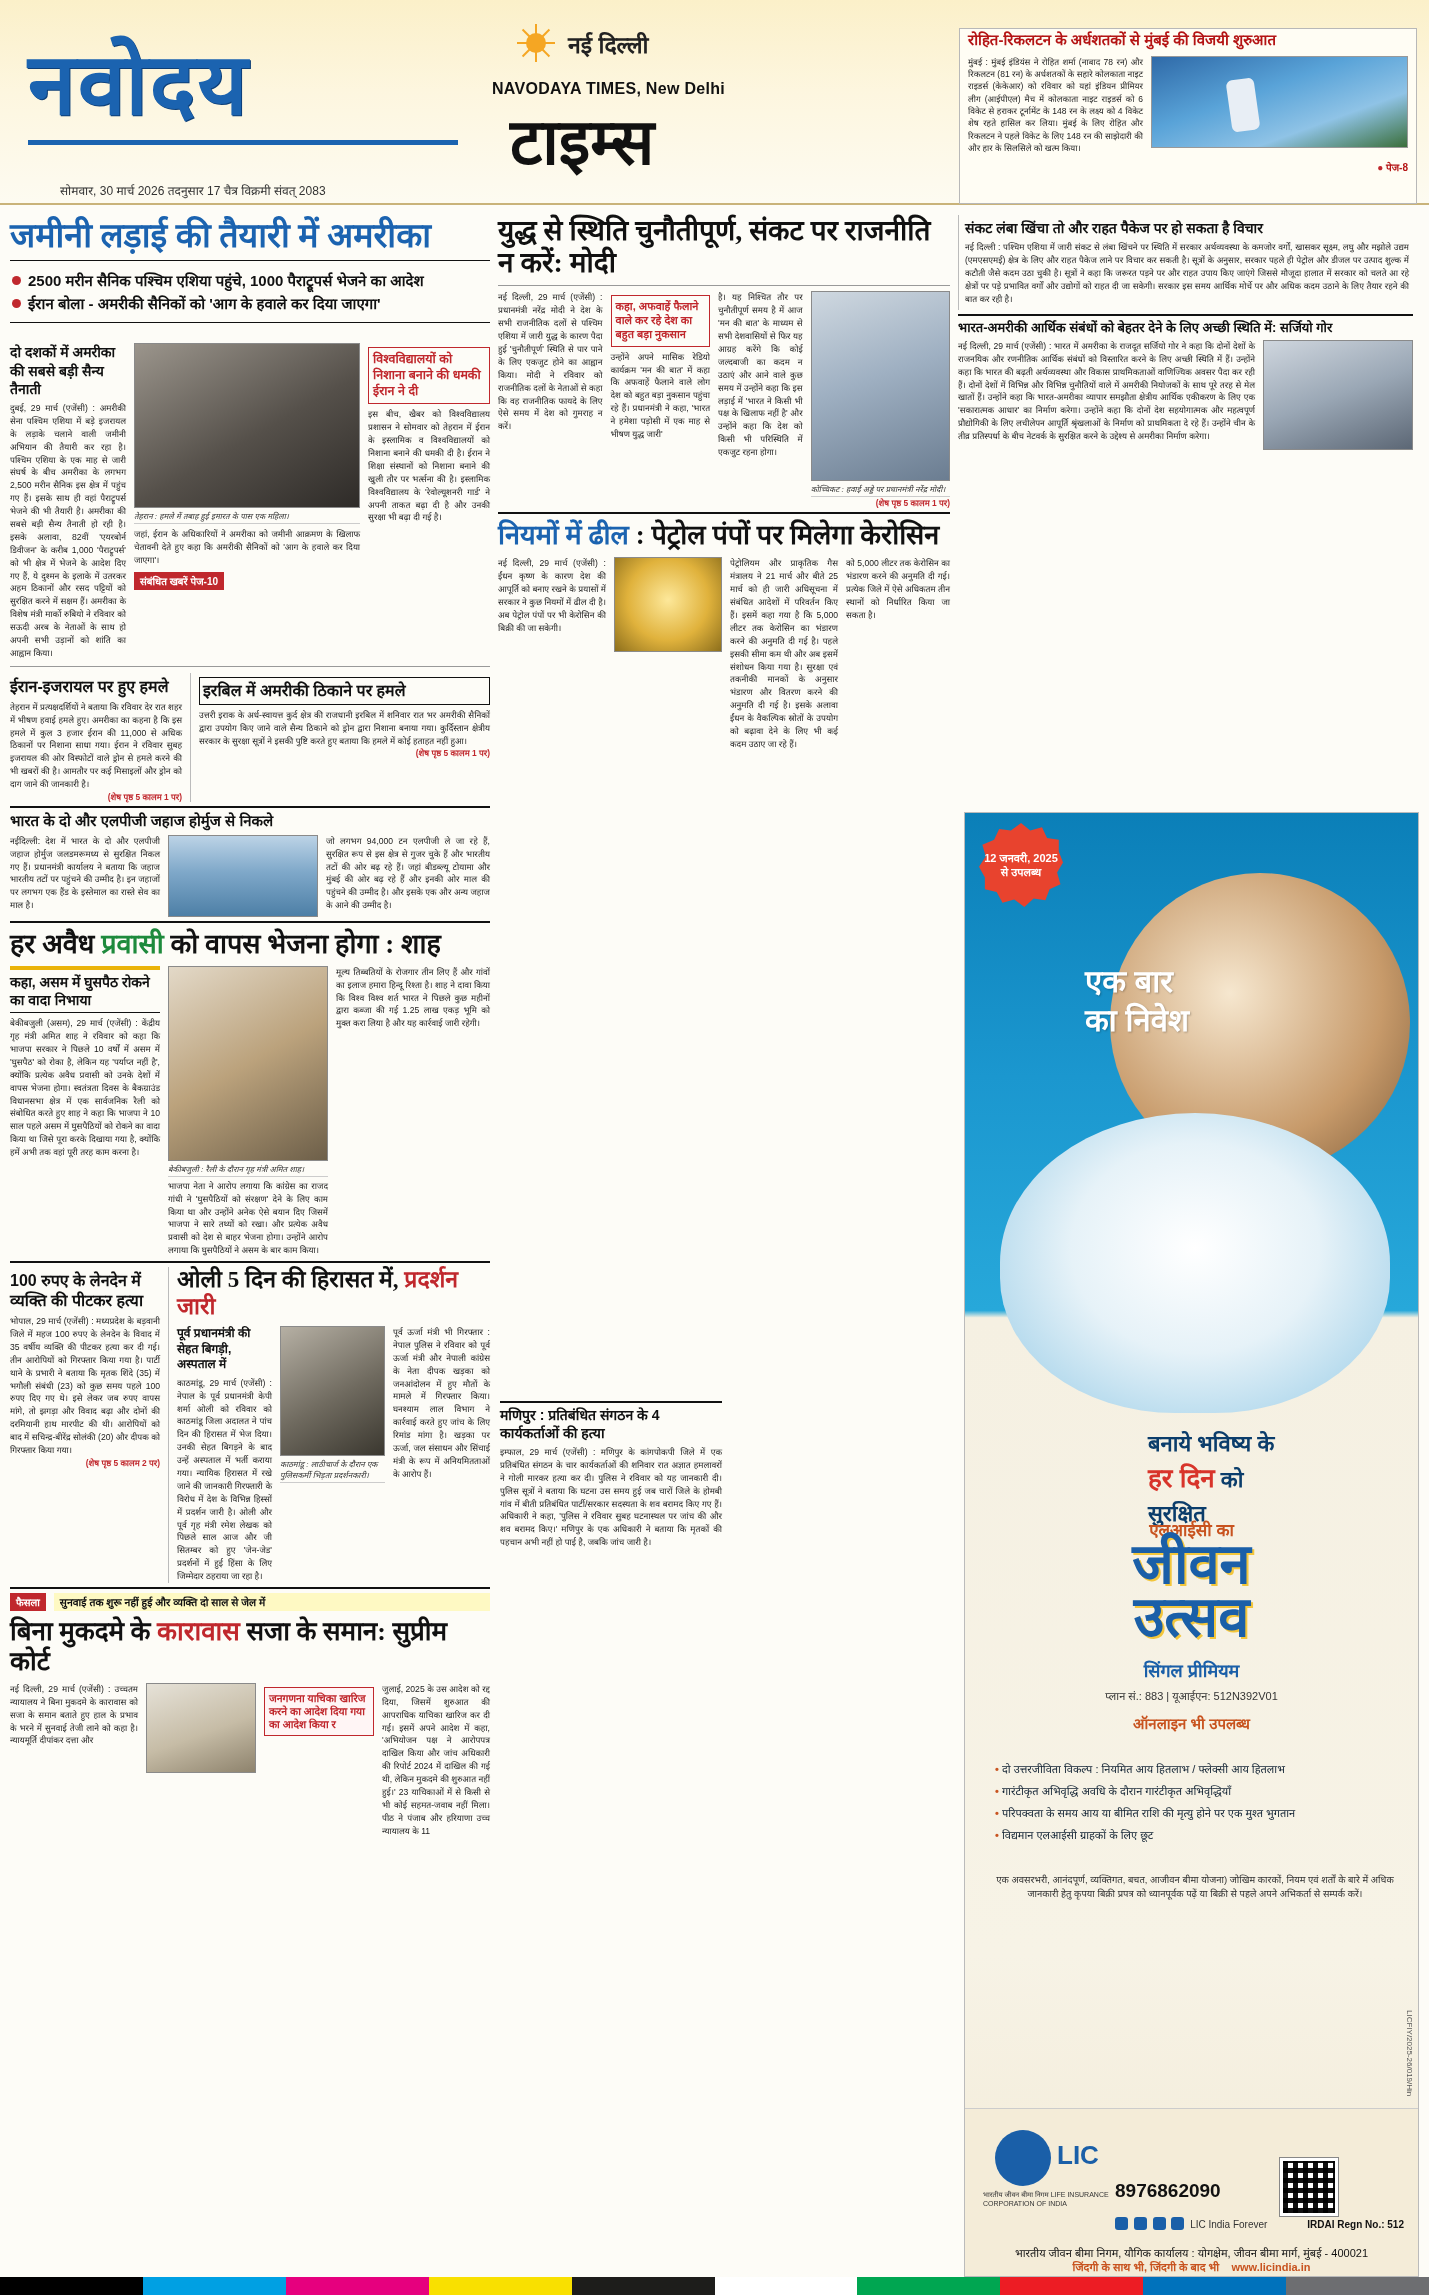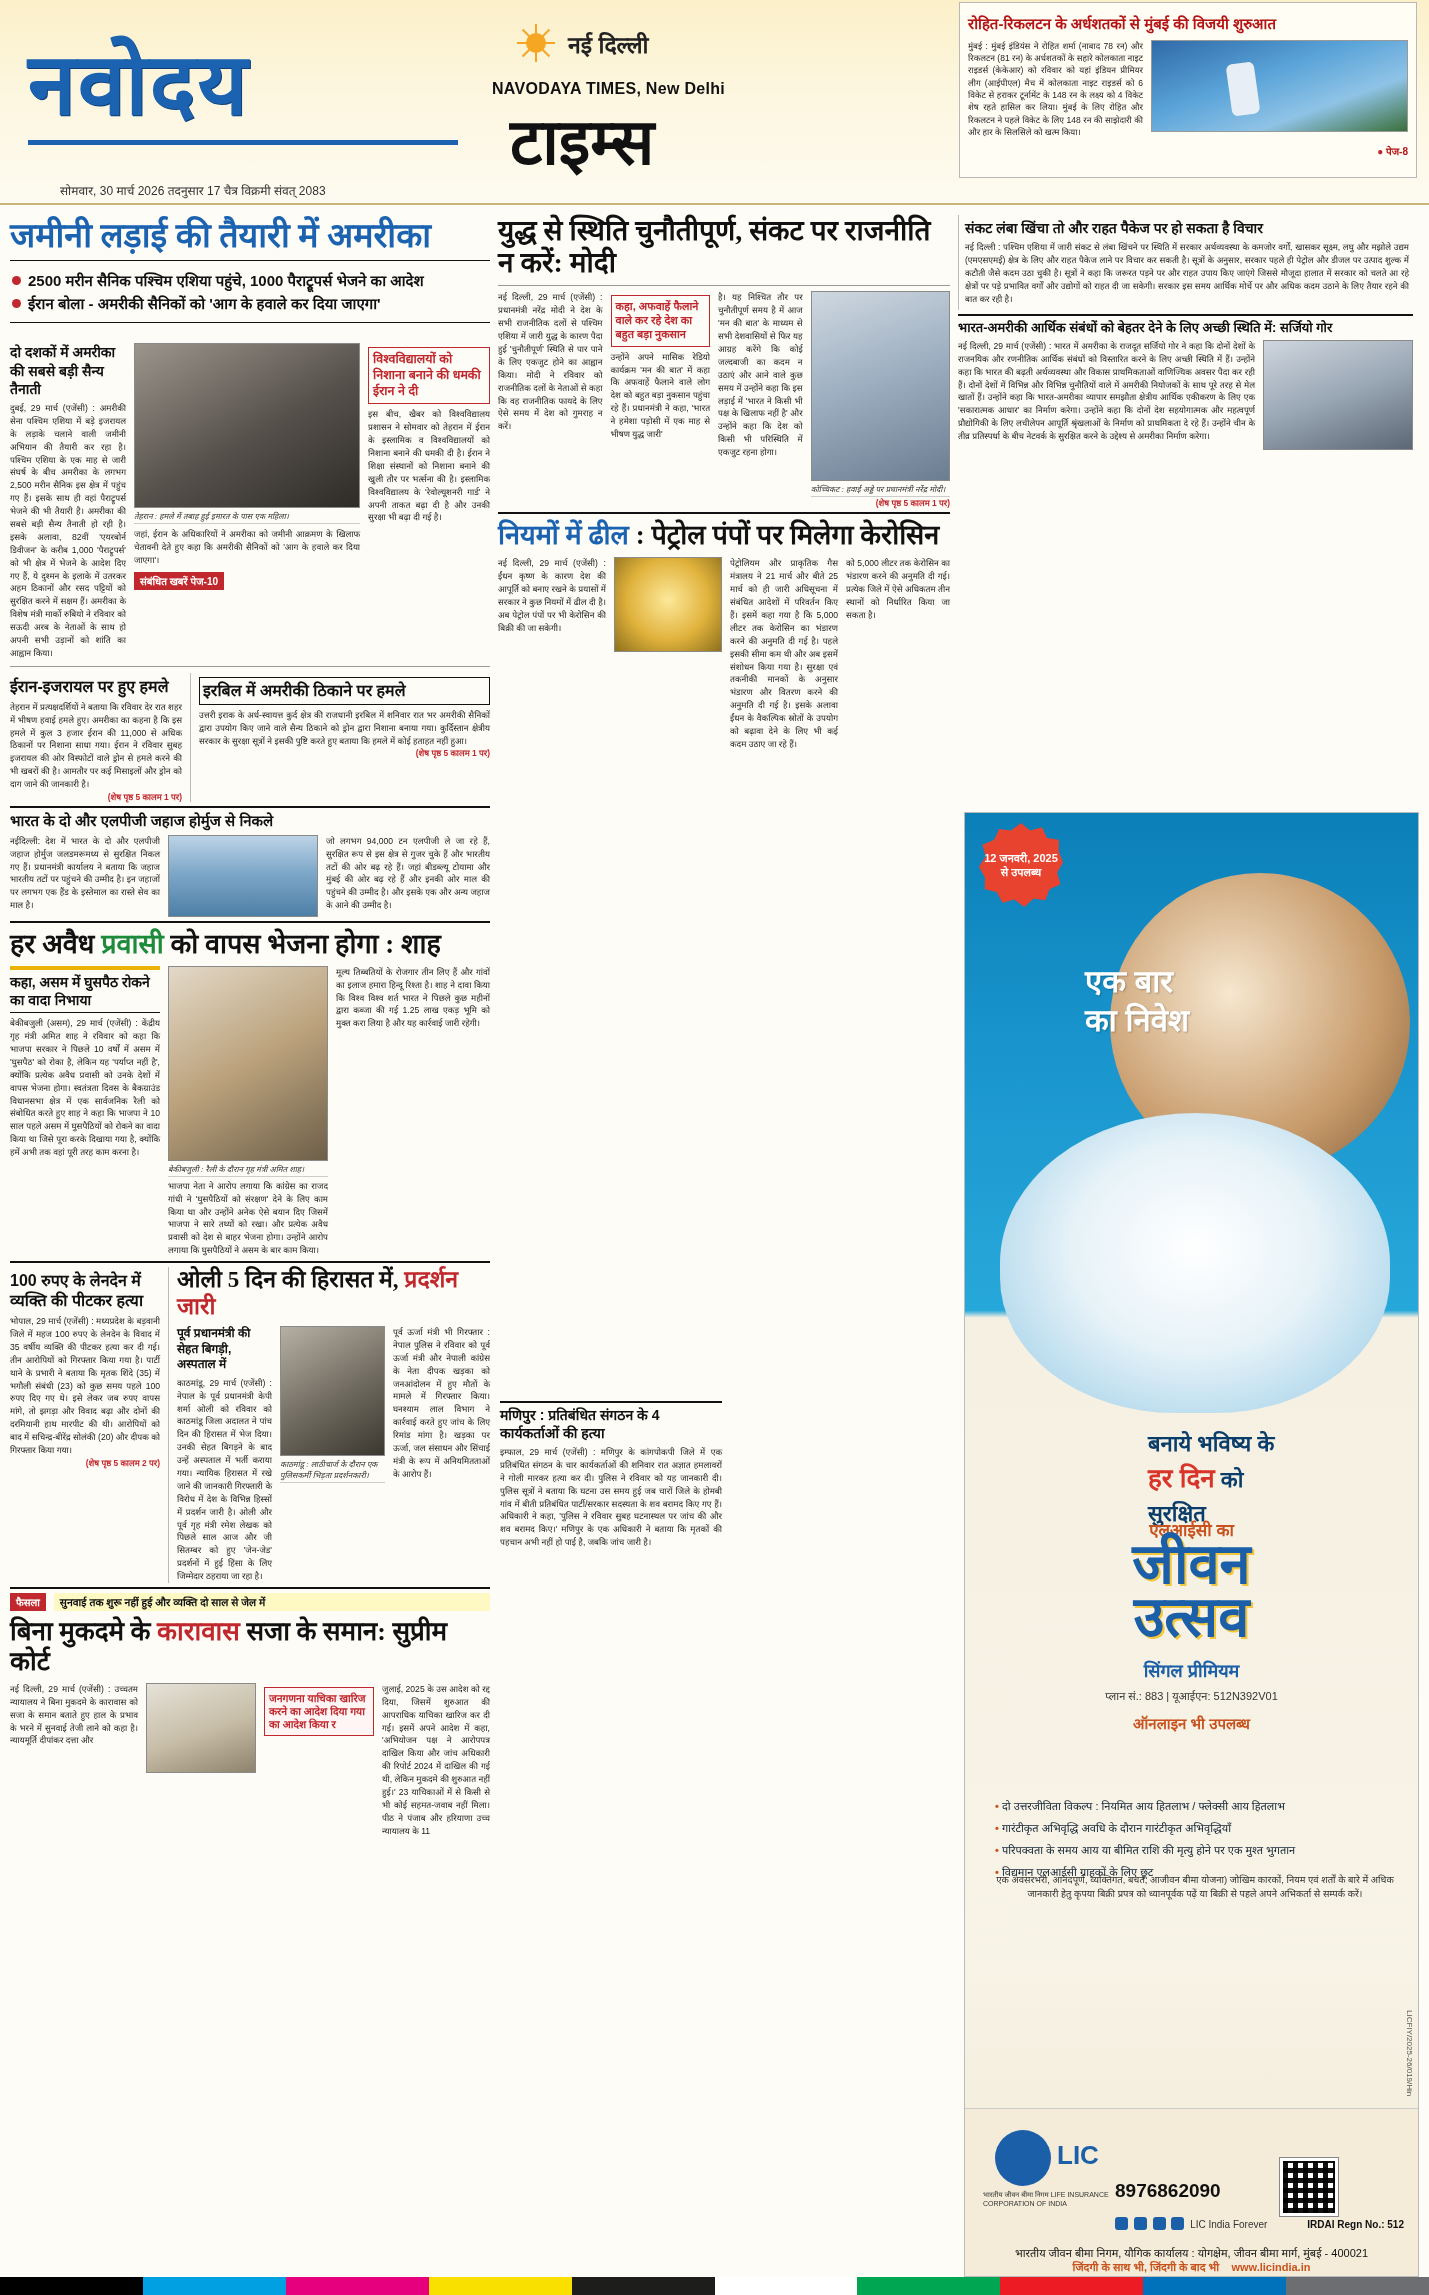--- a/index.html
+++ b/index.html
@@ -62,25 +62,25 @@
     font-size:16px; font-weight:bold; color:#111;
     letter-spacing:0.3px;
   }
   .logo-tms {
     position:absolute; left:510px; top:96px;
     font-family:"Liberation Serif", serif;
     font-size:64px; font-weight:bold; color:#111;
   }
   
   .top-sports {
-    position:absolute; right:12px; top:2px;
+    position:absolute; right:12px; top:28px;
     width:458px; height:176px;
     border:1px solid #b8b8b8;
     background:#fffdf4;
-    padding:12px 8px;
+    padding:2px 8px;
   }
   .top-sports h3 {
     margin:0 0 6px 0;
     font-size:15px; color:#b41414; font-weight:bold;
     line-height:1.25;
   }
   .ts-body { display:flex; gap:8px; }
   .ts-text { font-size:8.5px; line-height:1.45; color:#222; width:175px; text-align:justify;}
   .ts-img {
     flex:1; height:92px;
@@ -227,21 +227,21 @@
   }
   .ad-plan {
     position:absolute; left:0; right:0; top:875px; text-align:center;
     color:#333; font-size:11px;
   }
   .ad-online {
     position:absolute; left:0; right:0; top:900px; text-align:center;
     color:#c8531f; font-size:15px; font-weight:bold;
   }
   .ad-points {
-    position:absolute; left:30px; top:982px; width:400px;
+    position:absolute; left:30px; top:945px; width:400px;
     color:#123; font-size:11px; line-height:2.0;
   }
   .ad-points div:before { content:"\2022  "; color:#c8531f; font-weight:bold; }
   .ad-note {
     position:absolute; left:30px; top:1060px; width:400px;
     color:#333; font-size:9.5px; line-height:1.5; text-align:center;
   }
   .ad-footerbar {
     position:absolute; left:0; right:0; bottom:0; height:168px;
     background:#f4ecd8; border-top:1px solid #ccc;

